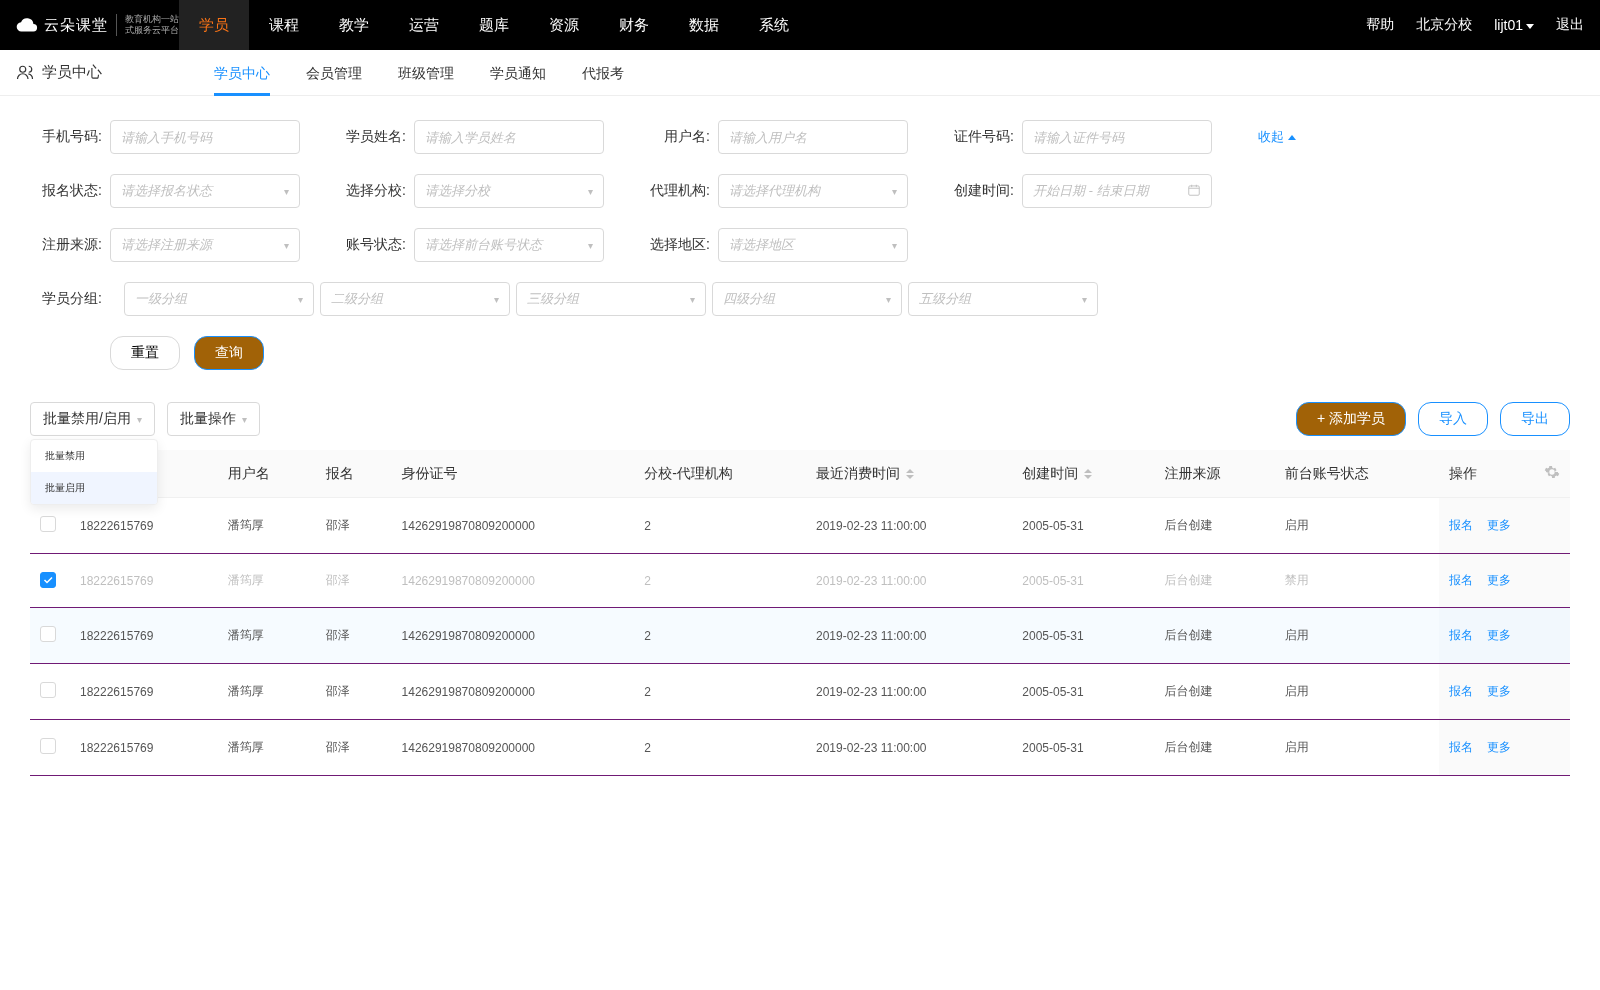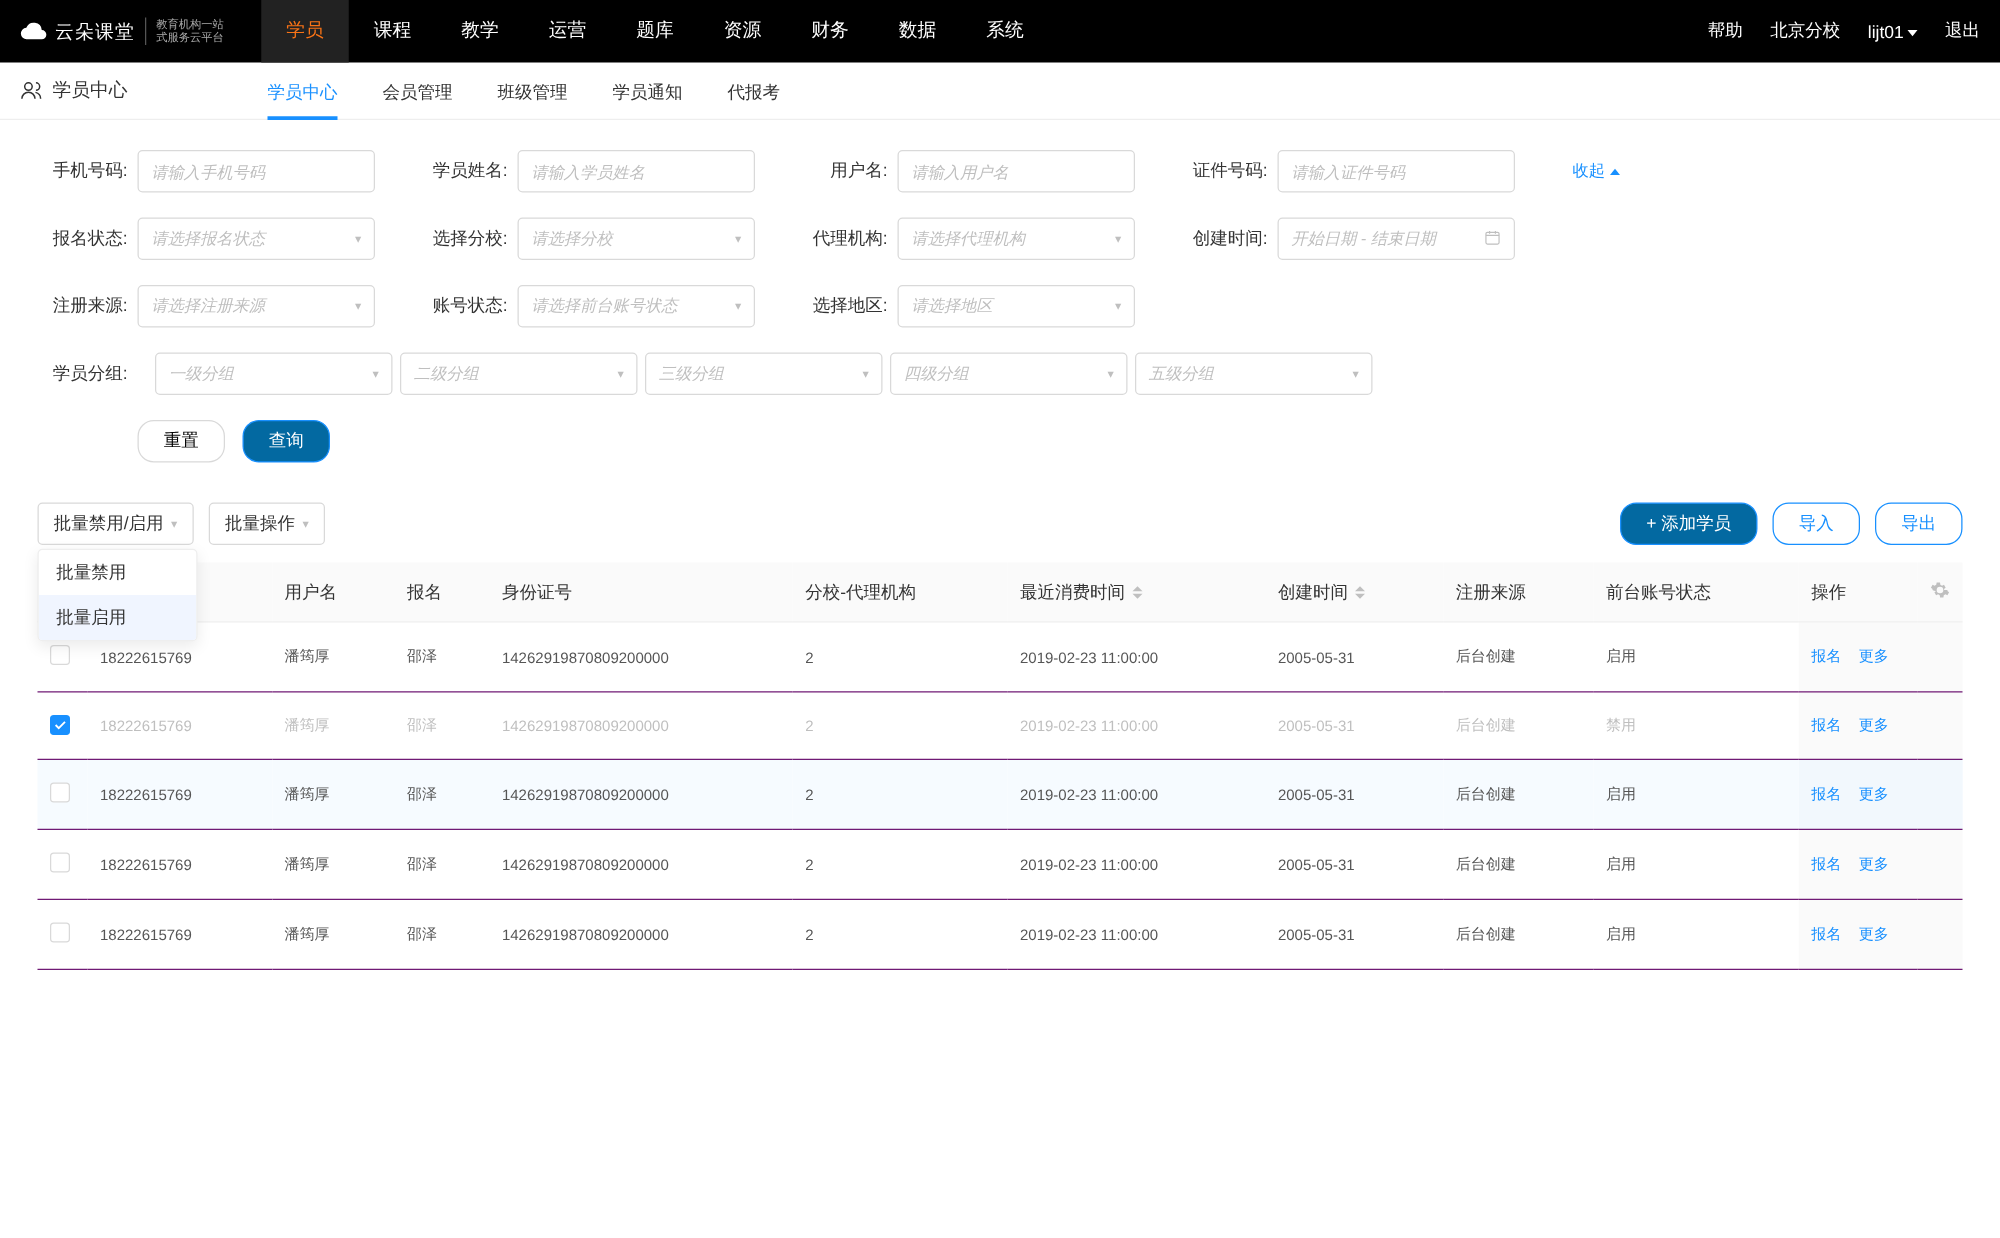--- a/index.html
+++ b/index.html
@@ -1,19 +1,19 @@
 <!DOCTYPE html>
 <html><head>
 <meta charset="utf-8">
 <style>
   * { box-sizing: border-box; margin: 0; padding: 0; }
   body { font-family: -apple-system, "Helvetica Neue", Arial, sans-serif; font-size: 14px; color: #333; background: #fff; }
   .top-nav { background: #000; height: 50px; display: flex; align-items: center; padding: 0 16px; justify-content: space-between; }
   .top-nav-left { display: flex; align-items: center; }
-  .logo-wrap { display: flex; align-items: center; color: #fff; margin-right: 30px; }
+  .logo-wrap { display: flex; align-items: center; color: #fff; }
   .logo-icon { width: 22px; height: 18px; margin-right: 6px; position: relative; }
   .logo-icon svg { width: 100%; height: 100%; }
   .logo-text { font-size: 15px; font-weight: 500; letter-spacing: 1px; }
   .logo-sub { font-size: 9px; color: #aaa; border-left: 1px solid #555; margin-left: 8px; padding-left: 8px; line-height: 1.2; }
   .top-tabs { display: flex; }
   .top-tab { color: #fff; padding: 0 20px; height: 50px; line-height: 50px; cursor: pointer; font-size: 15px; }
   .top-tab.active { background: #222; color: #f97316; }
   .top-right { display: flex; align-items: center; color: #fff; }
   .top-right-item { margin-left: 22px; cursor: pointer; font-size: 14px; text-align: right; }
   .caret-down { display: inline-block; margin-left: 3px; width: 0; height: 0; border-left: 4px solid transparent; border-right: 4px solid transparent; border-top: 5px solid #fff; vertical-align: middle; }
@@ -33,27 +33,27 @@
   .filter-input input { border: none; outline: none; width: 100%; font-size: 13px; background: transparent; }
   .filter-input input::placeholder, .placeholder { color: #bfbfbf; font-style: italic; }
   .select-arrow { color: #bfbfbf; font-size: 10px; }
   .collapse-link { color: #1890ff; cursor: pointer; margin-left: 12px; display: inline-flex; align-items: center; font-size: 13px; }
   .chev-up { display: inline-block; margin-left: 4px; width: 0; height: 0; border-left: 4px solid transparent; border-right: 4px solid transparent; border-bottom: 5px solid #1890ff; }
   .date-icon svg { width: 14px; height: 14px; color: #bfbfbf; }
   .group-row .filter-select { width: 190px; }
   .group-row .filter-select.narrow { width: 190px; }
   .btn-row { margin-left: 80px; display: flex; gap: 14px; }
   .btn { height: 34px; padding: 0 20px; border-radius: 13px; border: 1px solid #d9d9d9; background: #fff; cursor: pointer; font-size: 14px; display: inline-flex; align-items: center; justify-content: center; }
-  .btn.primary { background: #0369a1; border-color: #1890ff; color: #fff; }
+  .btn.primary { background: #a16207; border-color: #1890ff; color: #fff; }
   .toolbar { display: flex; align-items: center; justify-content: space-between; padding: 20px 30px 14px 30px; position: relative; }
   .toolbar-left { display: flex; gap: 12px; position: relative; justify-content: flex-end; }
   .dropdown-btn { height: 34px; padding: 0 12px; border: 1px solid #d9d9d9; border-radius: 4px; display: inline-flex; align-items: center; cursor: pointer; background: #fff; gap: 6px; font-size: 14px; }
   .dd-caret { color: #bfbfbf; font-size: 10px; }
   .dropdown-menu { position: absolute; top: 37px; left: 0; width: 128px; background: #fff; border: 1px solid #eee; border-radius: 4px; box-shadow: 0 4px 12px rgba(0,0,0,0.08); z-index: 5; overflow: hidden; }
-  .dropdown-item { padding: 9px 14px; cursor: pointer; font-size: 14px; }
+  .dropdown-item { padding: 9px 14px; cursor: pointer; font-size: 10px; }
   .dropdown-item.hover { background: #f0f5ff; }
   .toolbar-right { display: flex; gap: 12px; }
   .btn.outline-primary { color: #1890ff; border-color: #1890ff; background: #fff; }
   .table { width: calc(100% - 60px); margin: 0 30px; border-collapse: collapse; }
   thead th { background: #fafafa; font-weight: 500; text-align: left; padding: 14px 10px; font-size: 14px; color: #333; border-bottom: 1px solid #f0f0f0; white-space: nowrap; }
   tbody td { padding: 18px 10px; border-bottom: 1px solid #701a75; font-size: 12px; color: #555; white-space: nowrap; }
   tbody tr.disabled td { color: #bfbfbf; }
   tbody tr.highlight { background: #f6fbff; }
   .checkbox { width: 16px; height: 16px; border: 1px solid #d9d9d9; border-radius: 3px; display: inline-flex; align-items: center; justify-content: center; cursor: pointer; background: #fff; }
   .checkbox.checked { background: #1890ff; border-color: #1890ff; }

